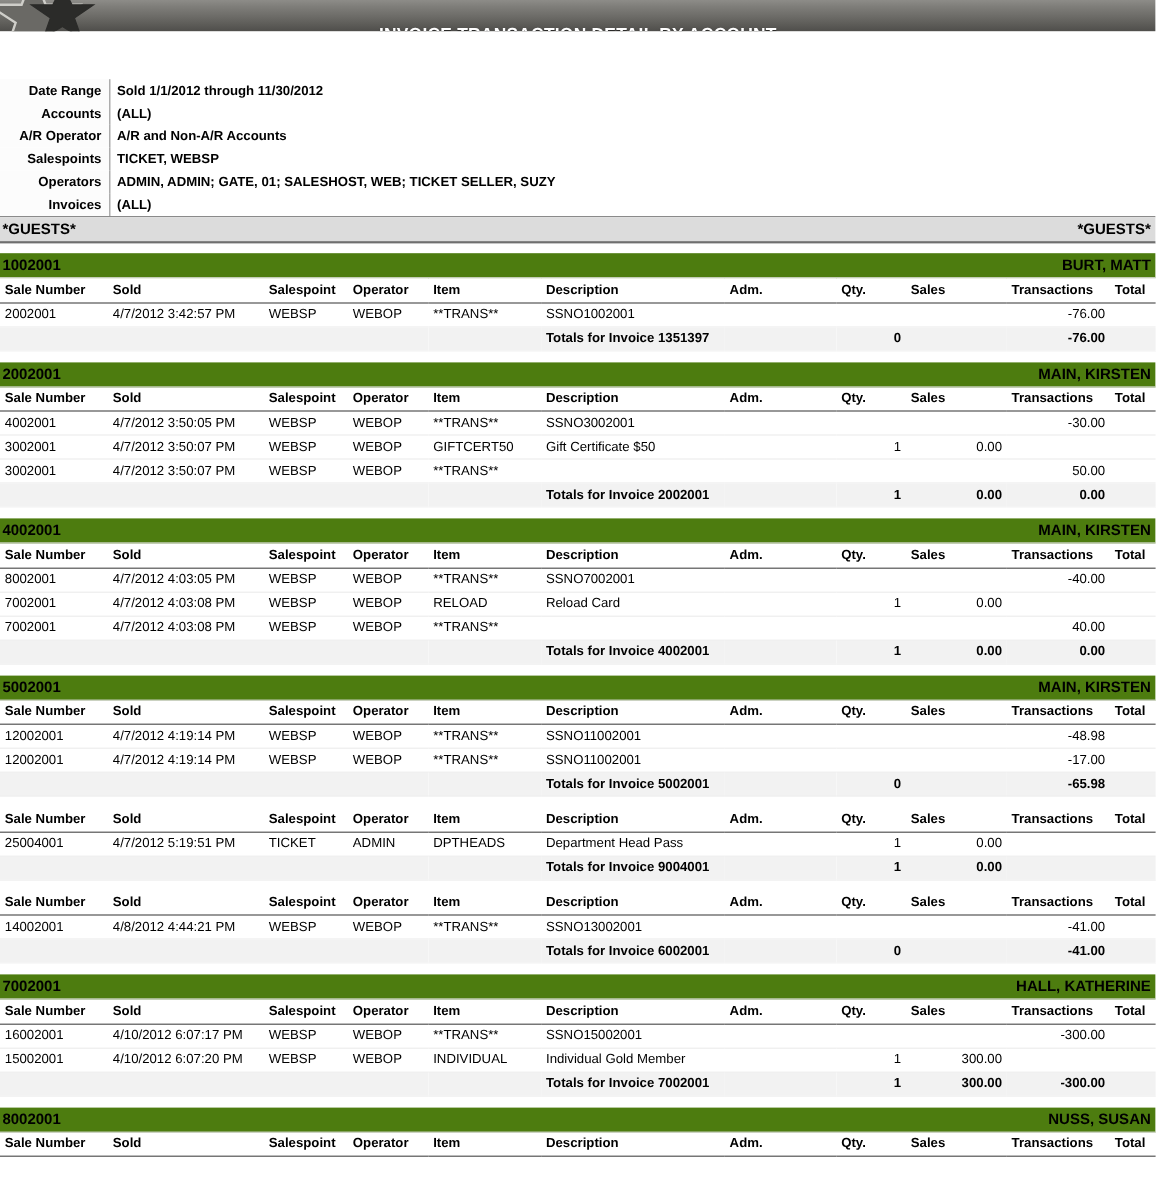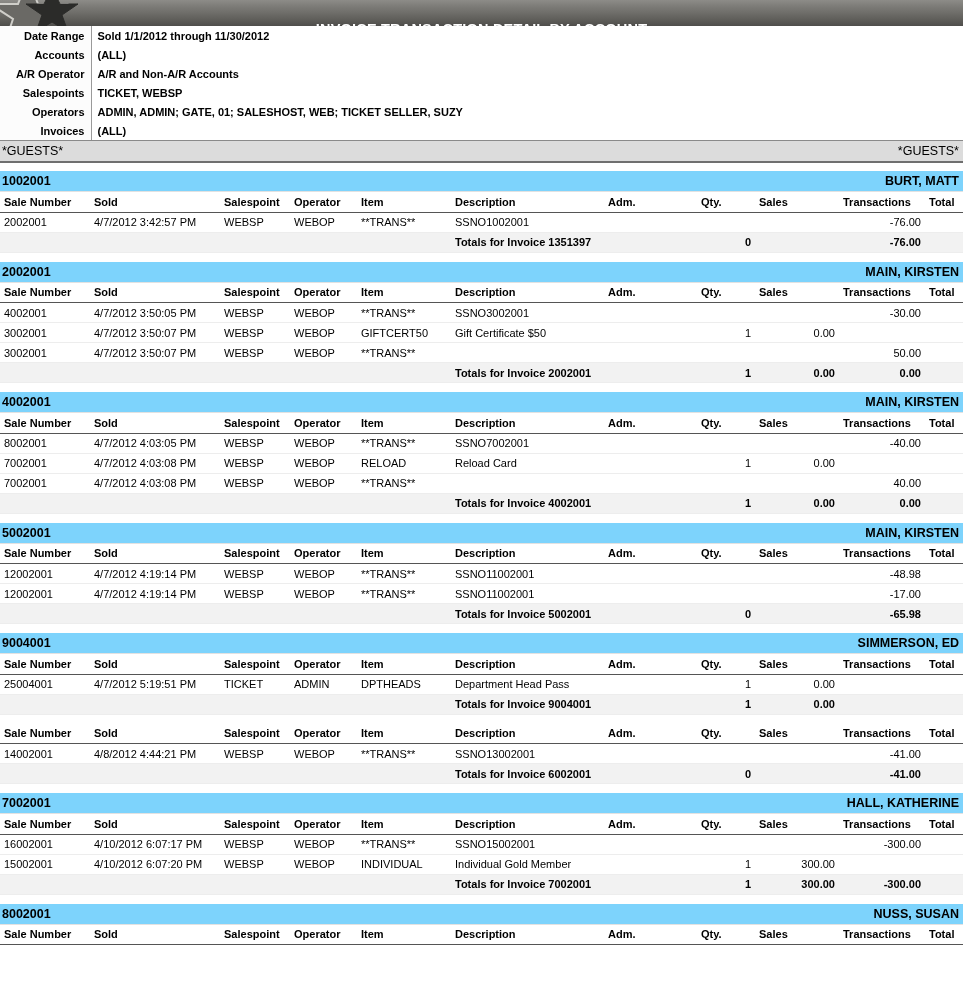--- a/index.html
+++ b/index.html
@@ -45,20 +45,21 @@
 
   
   .params {
     border-bottom: 1px solid #8a8a8a;
     background: #ffffff;
     padding: 0;
   }
   .params table {
     border-collapse: collapse;
     width: 100%;
+    margin-top: 40px;
   }
   .params td {
     font-size: 11px;
     padding: 1px 0;
     height: 19px;
     vertical-align: middle;
   }
   .params td.lbl {
     width: 91px;
     text-align: right;
@@ -76,32 +77,32 @@
 
   
   .account-band {
     height: 22px;
     background: #dcdcdc;
     border-bottom: 2px solid #6f6f6f;
     display: flex;
     align-items: center;
     justify-content: space-between;
     padding: 0 4px 0 2px;
-    font-weight: normal;
+    font-weight: bold;
     font-size: 12.5px;
   }
 
   .spacer-white { height: 8px; background: #ffffff; }
 
   
   .invoice-group { background: #ffffff; }
 
   .inv-header {
     height: 21px;
-    background: #7dd3fc;
+    background: #4d7c0f;
     border-bottom: 1px solid #e2e2e2;
     display: flex;
     align-items: center;
     justify-content: space-between;
     padding: 0 4px 0 2px;
     font-weight: bold;
     font-size: 12.5px;
   }
 
   table.grid {
@@ -529,24 +530,20 @@
             <td class="num">0</td>
             <td class="num"></td>
             <td class="num">-65.98</td>
             <td class="num">-65.98</td>
           </tr>
         </tbody>
       </table>
     </div>
     <div class="grp-gap"></div>
     <div class="invoice-group">
-      <div class="inv-header">
-        <span>9004001</span>
-        <span>SIMMERSON, ED</span>
-      </div>
       <table class="grid">
         <colgroup>
           <col class="c-sale">
           <col class="c-sold">
           <col class="c-sp">
           <col class="c-op">
           <col class="c-item">
           <col class="c-desc">
           <col class="c-adm">
           <col class="c-qty">

